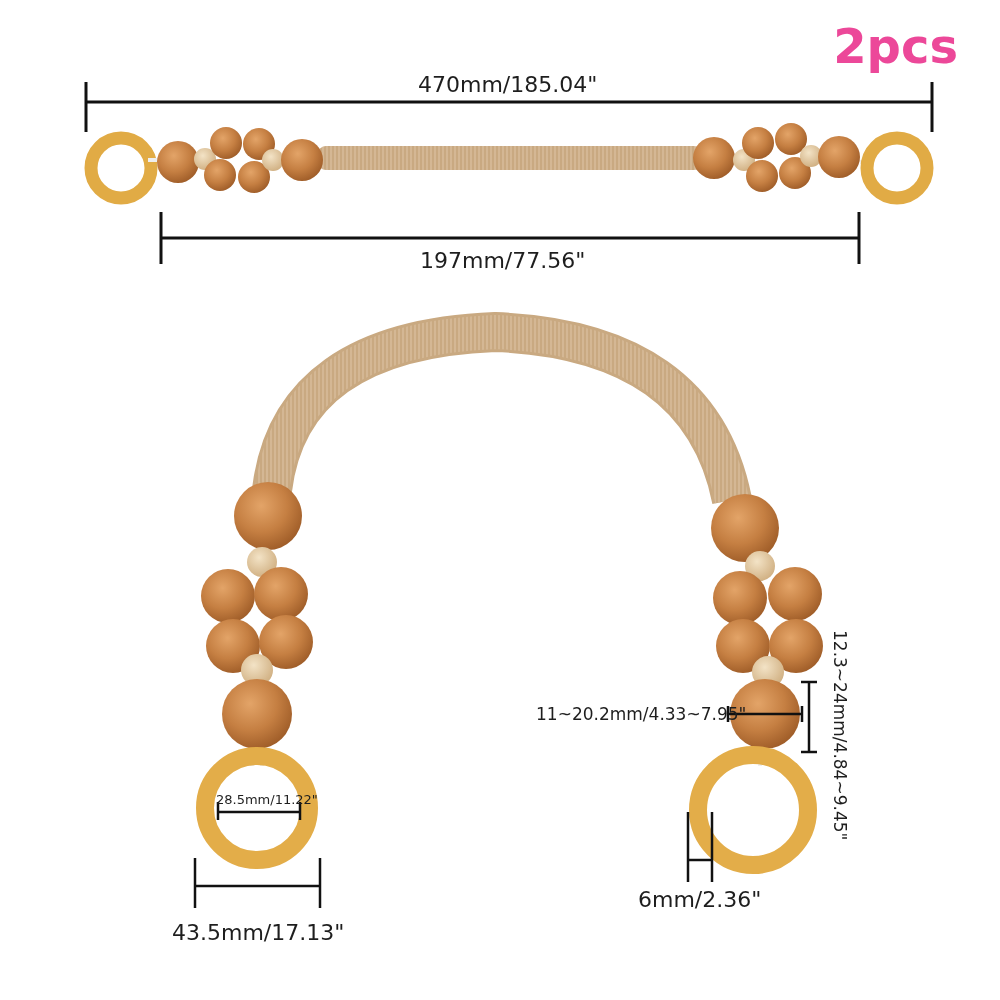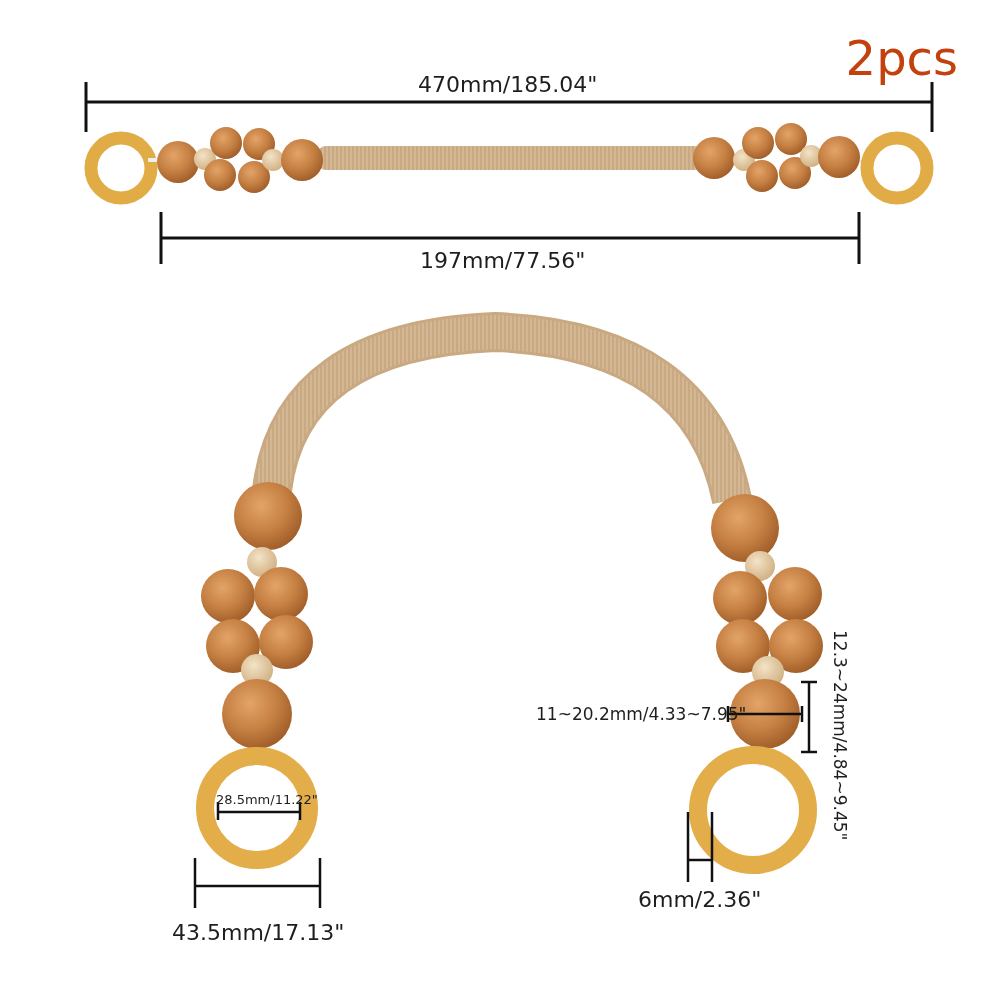--- a/index.html
+++ b/index.html
@@ -1,20 +1,20 @@
 <!DOCTYPE html>
 <html><head>
 <meta charset="utf-8">
 <style>
   html, body { margin:0; padding:0; background:#ffffff; }
   body { width:1000px; height:1000px; position:relative; overflow:hidden;
          font-family:"DejaVu Sans", "Liberation Sans", sans-serif; color:#1a1a1a; }
   .label { position:absolute; font-size:22px; white-space:nowrap; color:#1e1e1e; }
-  .badge { position:absolute; right:42px; top:18px; font-size:48px; font-weight:normal;
-           font-family:"DejaVu Sans", sans-serif; color:#c2410c; letter-spacing:0px;margin-top:12px; }
+  .badge { position:absolute; right:42px; top:18px; font-size:48px; font-weight:bold;
+           font-family:"DejaVu Sans", sans-serif; color:#ec4899; letter-spacing:0px; }
   svg { position:absolute; left:0; top:0; }
   .small { font-size:13px; }
   .mid { font-size:17px; }
   .vert { transform: rotate(90deg); transform-origin: left top; }
 </style>
 </head>
 <body>
 
 <div class="badge">2pcs</div>
 

